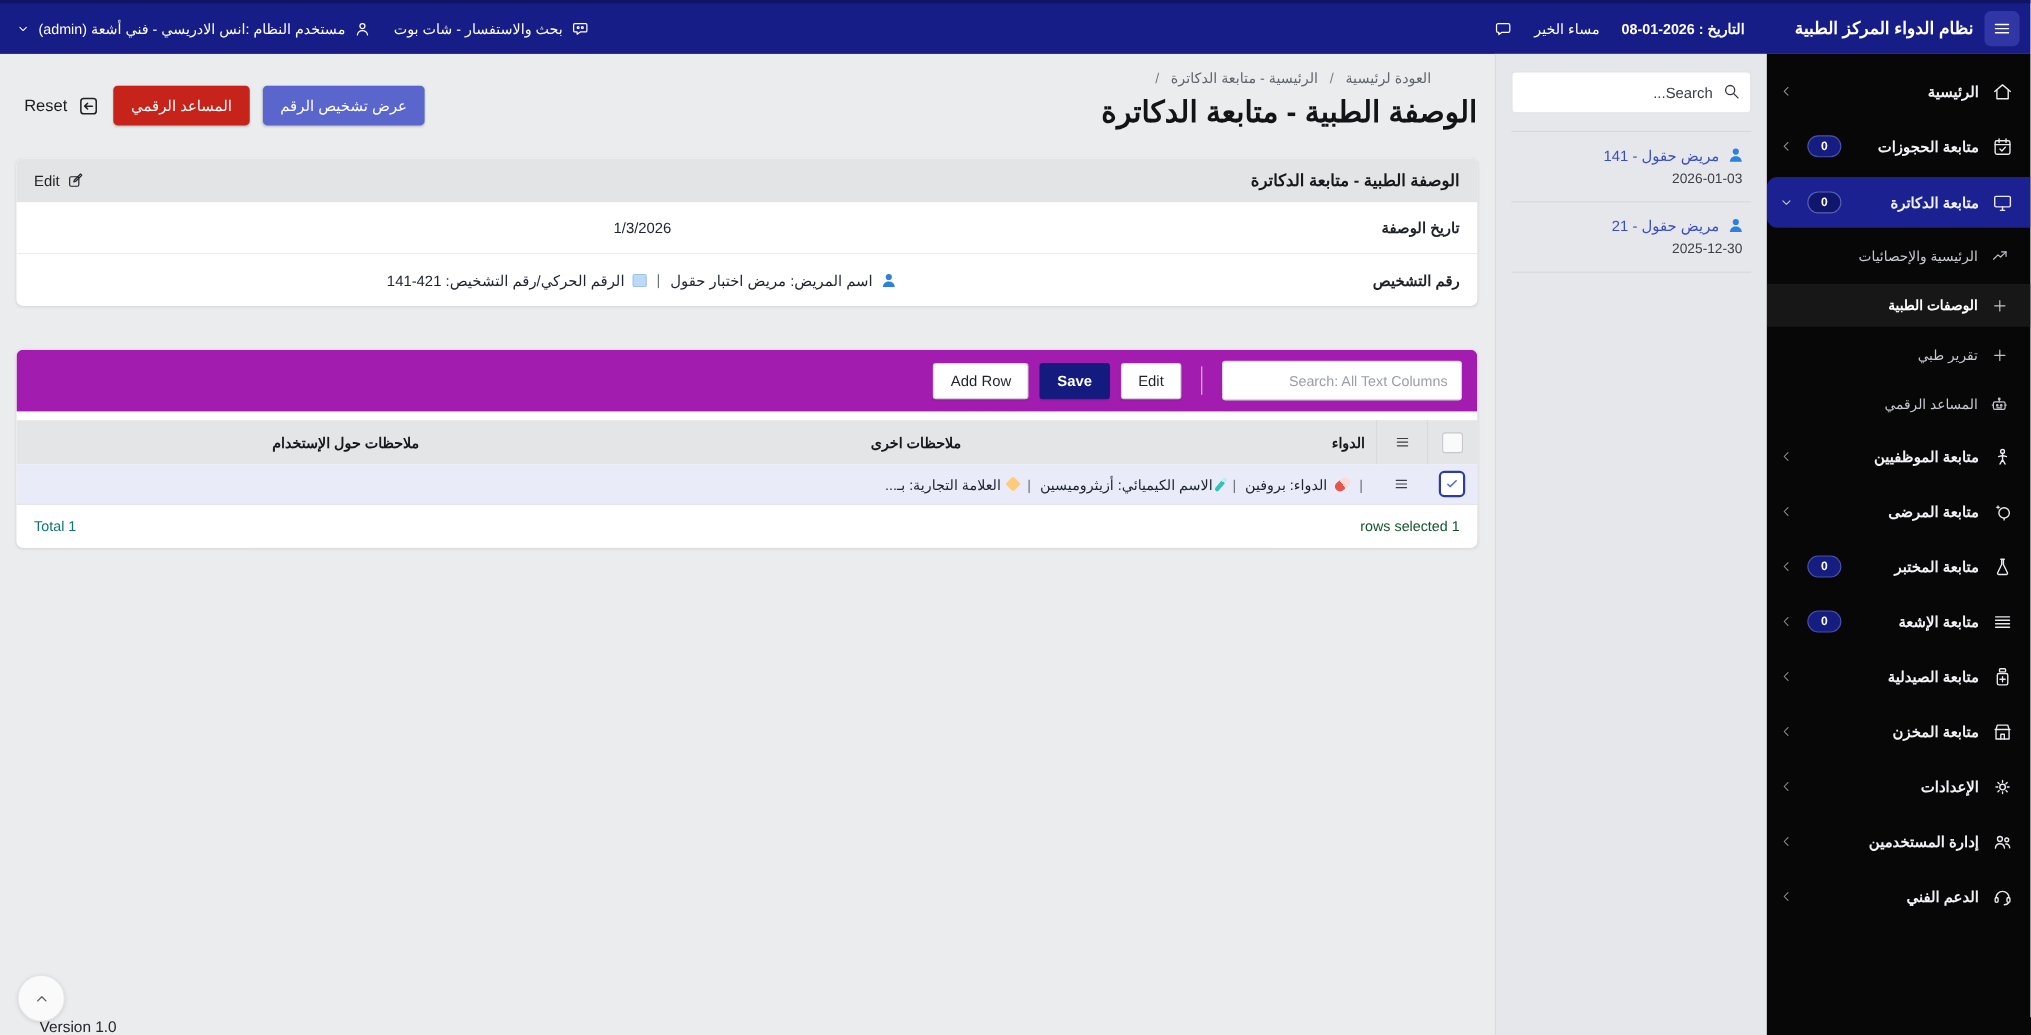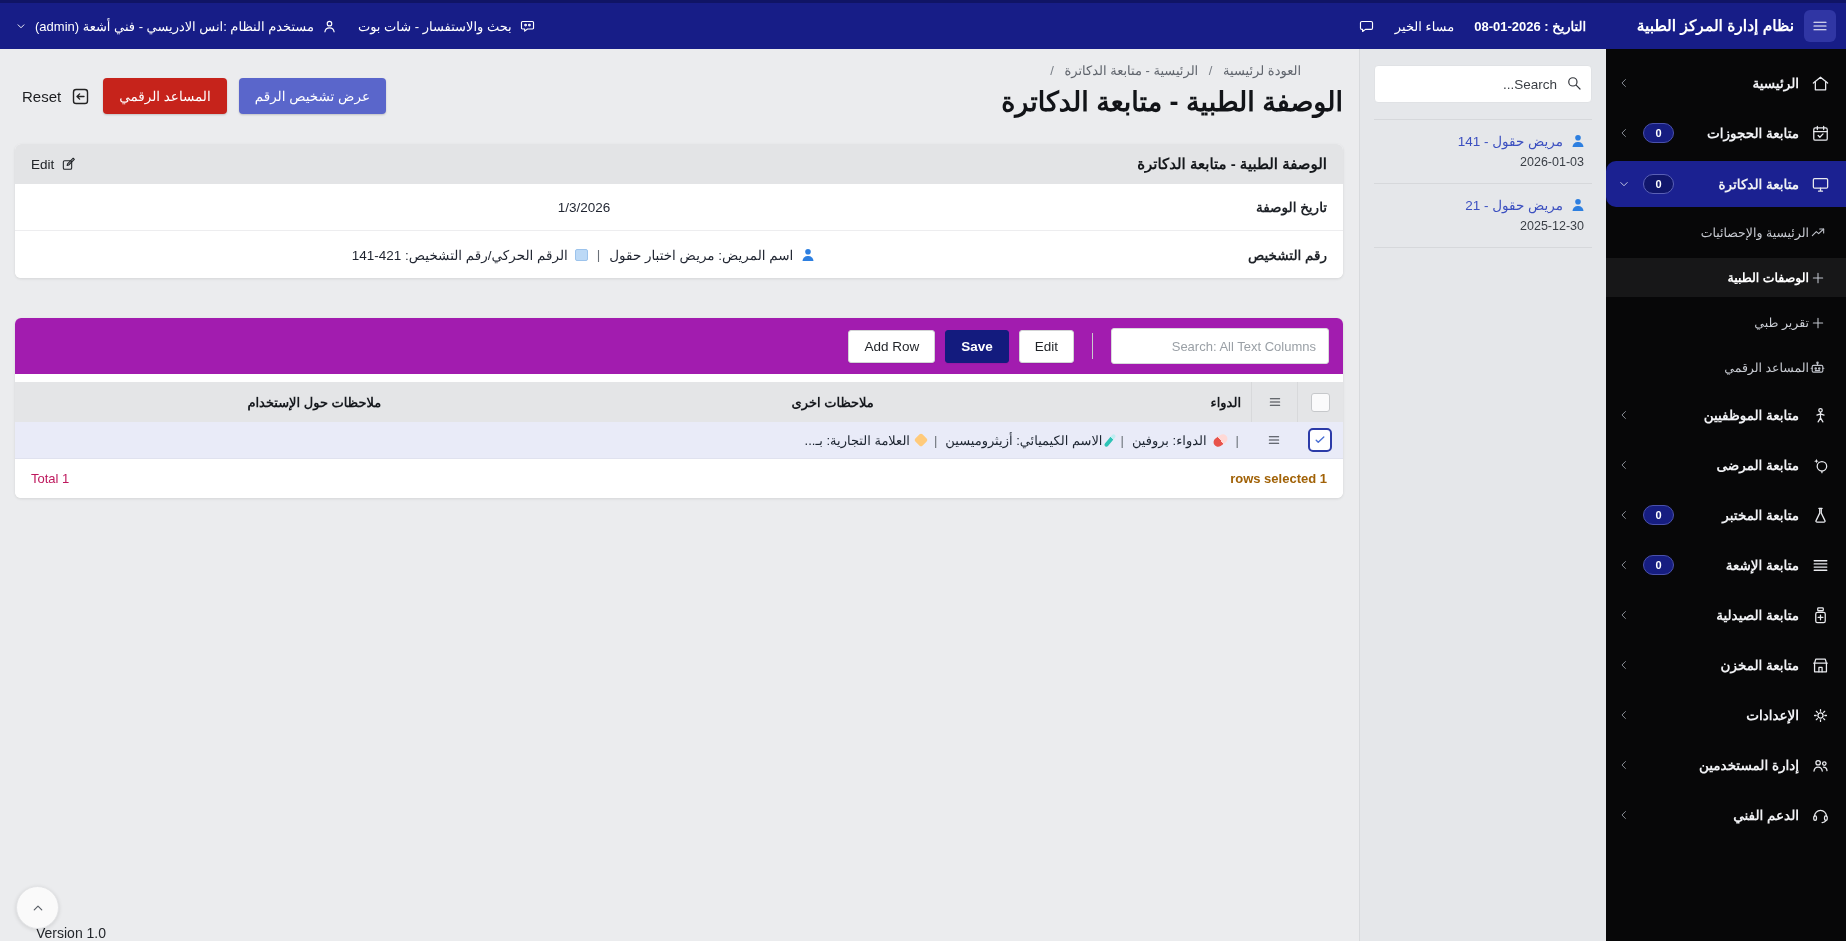--- a/index.html
+++ b/index.html
@@ -17,21 +17,21 @@
   .tb-spacer{flex:1;}
   .tb-chevron{display:flex;align-items:center;}
 
   
   .app{display:flex;height:892px;}
 
   
   .sidebar{width:240px;min-width:240px;background:#070708;padding-top:12px;overflow:hidden;}
   .nav-item{height:44px;margin-bottom:6px;display:flex;align-items:center;gap:11px;padding:0 16px 0 10px;color:#f1f2f5;font-size:13.5px;font-weight:bold;cursor:pointer;}
   .nav-item.active{background:#1b2191;height:46px;border-radius:10px 0 0 10px;}
-  .nav-sub{height:39px;margin-bottom:6px;display:flex;align-items:center;padding:0 20px 0 10px;color:#c7cad1;font-size:12.5px;cursor:pointer;}
+  .nav-sub{height:39px;margin-bottom:6px;display:flex;align-items:center;gap:11px;padding:0 20px 0 10px;color:#c7cad1;font-size:12.5px;cursor:pointer;}
   .nav-sub.active{background:#171718;color:#fff;font-weight:bold;}
   .nav-icon{width:20px;height:20px;display:flex;align-items:center;justify-content:center;color:#e9eaee;}
   .nav-sub .nav-icon{color:#c0c3cb;width:17px;height:17px;}
   .nav-spacer{flex:1;}
   .nav-badge{min-width:31px;height:20px;border-radius:10px;background:#161d80;border:1px solid #4a51ab;color:#fff;font-size:11px;font-weight:bold;display:flex;align-items:center;justify-content:center;padding:0 9px;}
   .nav-item.active .nav-badge{background:#10166b;border-color:#5a60b5;}
   .nav-chevron{width:16px;height:16px;color:#8d929b;display:flex;align-items:center;justify-content:center;}
   .nav-item.active .nav-chevron{color:#cfd2e8;}
 
   
@@ -94,36 +94,36 @@
   .trow .c-check,.trow .c-burger{border-left:none;}
   .drug-cell{white-space:nowrap;overflow:visible;display:flex;gap:6px;align-items:center;}
   .head-checkbox{width:19px;height:19px;border:1.5px solid #c6c8cb;border-radius:3px;background:#fafafb;}
   .row-checkbox{width:24px;height:24px;border:2px solid #2c3ba8;border-radius:5px;display:flex;align-items:center;justify-content:center;background:#fff;cursor:pointer;}
   .row-checkbox .inner{width:16px;height:16px;border-radius:3px;display:flex;align-items:center;justify-content:center;color:#4a6fd4;}
   .burger-sm{color:#3a3f45;display:flex;cursor:pointer;}
   .icon-pill{width:15px;height:9px;border-radius:5px;background:linear-gradient(90deg,#e8534b 50%,#ffd9d6 50%);transform:rotate(-35deg);display:inline-block;flex:none;}
   .icon-tube{width:4px;height:15px;border-radius:2px;background:linear-gradient(180deg,#bfeef2 30%,#2ec4b6 30%);transform:rotate(40deg);display:inline-block;flex:none;}
   .icon-tag{width:10px;height:10px;border-radius:2px;background:#ffca7a;transform:rotate(45deg);display:inline-block;flex:none;}
   .tfoot{display:flex;justify-content:space-between;background:#fff;padding:12px 16px;font-size:13px;}
-  .rows-selected{color:#a16207;font-weight:bold;}
-  .total{color:#be185d;}
+  .rows-selected{color:#14532d;}
+  .total{color:#0f766e;}
   .version-txt{position:absolute;bottom:0;left:36px;font-size:14px;color:#23262b;}
   .scroll-top-btn{position:absolute;bottom:12px;left:16px;width:43px;height:43px;border-radius:50%;background:#fafafa;border:1px solid #e3e4e6;box-shadow:0 1px 4px rgba(0,0,0,.12);display:flex;align-items:center;justify-content:center;color:#5a5f66;cursor:pointer;}
 </style>
 </head>
 <body>
 
 <header class="topbar">
   <div class="brand">
     <span class="burger-box">
         <svg viewBox="0 0 24 24" width="18" height="18" fill="none" stroke="currentColor" stroke-width="1.6" stroke-linecap="round" stroke-linejoin="round">
           <path d="M4 7h16M4 12h16M4 17h16"></path>
         </svg>
       </span>
-    <span class="brand-title">نظام إدارة المركز الطبية</span>
+    <span class="brand-title">نظام الدواء المركز الطبية</span>
   </div>
   <span class="tb-item tb-date">التاريخ : 2026-01-08</span>
   <span class="tb-item">مساء الخير</span>
   <span class="tb-item">
       <svg viewBox="0 0 24 24" width="17" height="17" fill="none" stroke="currentColor" stroke-width="1.6" stroke-linecap="round" stroke-linejoin="round">
         <path d="M5.5 5h13a2 2 0 0 1 2 2v7a2 2 0 0 1-2 2h-8l-4 3v-3h-1a2 2 0 0 1-2-2V7a2 2 0 0 1 2-2z"></path>
       </svg>
     </span>
   <span class="tb-spacer"></span>
   <span class="tb-item">

